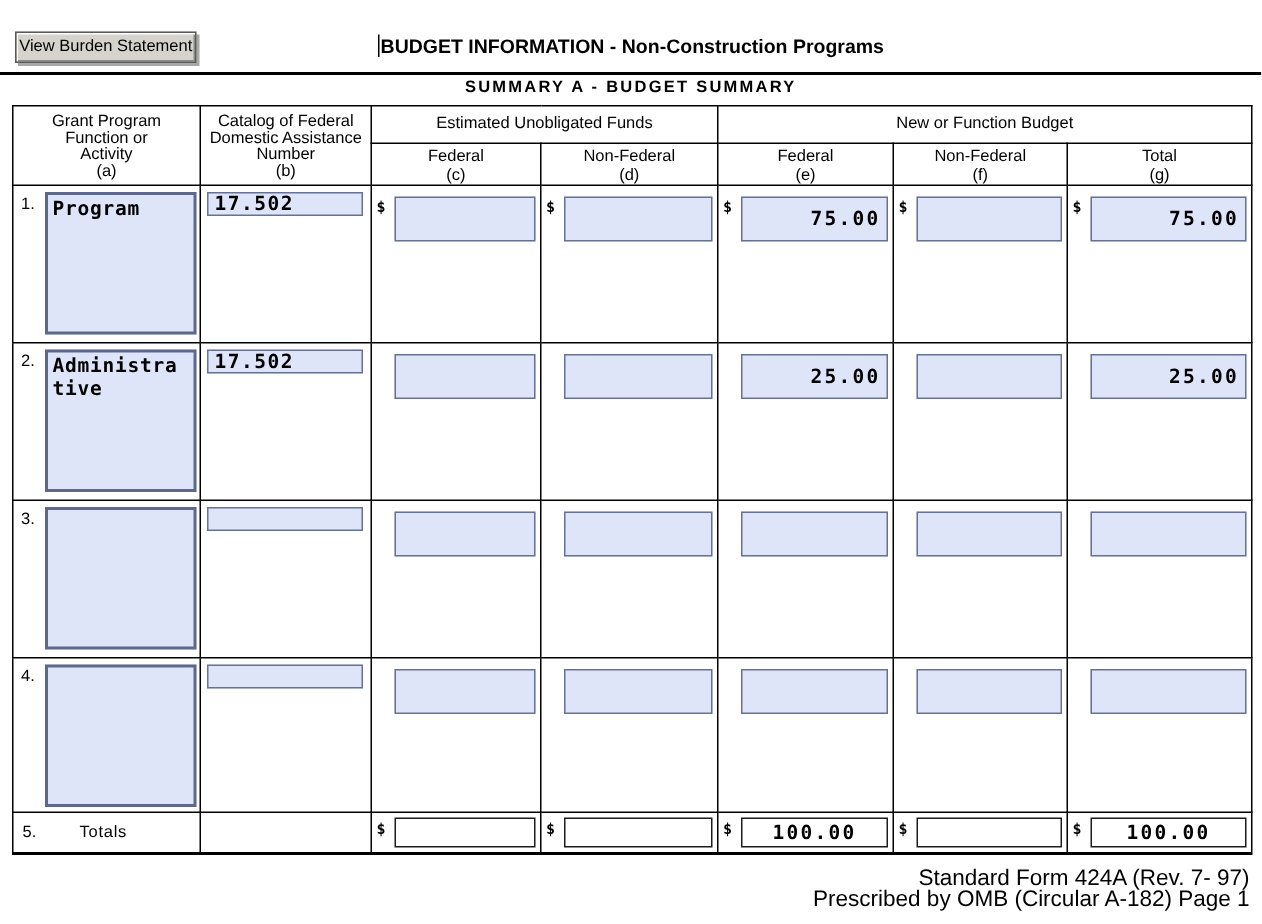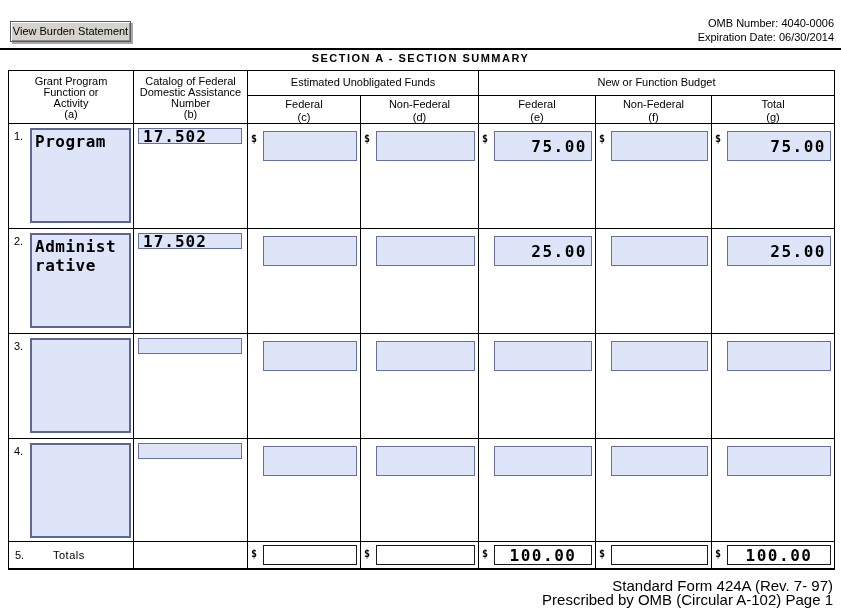--- a/index.html
+++ b/index.html
@@ -61,21 +61,21 @@
 
   tr.body-row td { height:105px; }
   tr.body-row.last td { height:103px; }
   tr.totals-row td { height:27px; }
 
   .row-num { position:absolute; left:5px; top:6px; font-size:11px; }
 
   .field {
     background:#dee5f9; border:1px solid #66719a;
     font-family:"DejaVu Sans Mono", monospace; font-weight:bold;
-    font-size:16px; color:#000; outline:none;
+    font-size:13px; color:#000; outline:none;
   }
   textarea.activity-field {
     position:absolute; left:21px; top:4px; width:101px; height:95px;
     resize:none; overflow:hidden; padding:2px 3px; letter-spacing:0.5px;
     border-width:2px; border-color:#5c688f;
   }
   input.cfda-field {
     position:absolute; left:4px; top:4px; width:104px; height:16px;
     padding:0 4px; letter-spacing:1px;
   }
@@ -100,29 +100,28 @@
     font-size:15px; line-height:14px;
   }
 </style>
 </head>
 <body>
 
 <div id="page">
 
   <button class="burden-btn">View Burden Statement</button>
 
-
-  <div class="omb-block">
-    <div>OMB Number: 4040-0006</div>
-    <div>Expiration Date: 06/30/2014</div>
+  <div class="title-wrap">
+    <span class="text-cursor"></span><span>BUDGET INFORMATION - Non-Construction Programs</span>
   </div>
 
+
   <div class="header-rule"></div>
 
-  <div class="section-title">SECTION A - SECTION SUMMARY</div>
+  <div class="section-title">SUMMARY A - BUDGET SUMMARY</div>
 
   <table class="budget">
     <colgroup>
       <col style="width:125px">
         <col style="width:114px">
         <col style="width:113px">
       <col style="width:118px">
         <col style="width:117px">
         <col style="width:116px">
       <col style="width:123px">
@@ -307,16 +306,16 @@
       <td>
         <span class="dollar">$</span>
         <input class="field money-field" value="100.00" style="">
       </td>
     </tr>
   </tbody>
     </table>
 
   <div class="footer-block">
     <div>Standard Form 424A (Rev. 7- 97)</div>
-    <div>Prescribed by OMB (Circular A-102) Page 1</div>
+    <div>Prescribed by OMB (Circular A-182) Page 1</div>
   </div>
 
 </div>
 
 </body></html>

